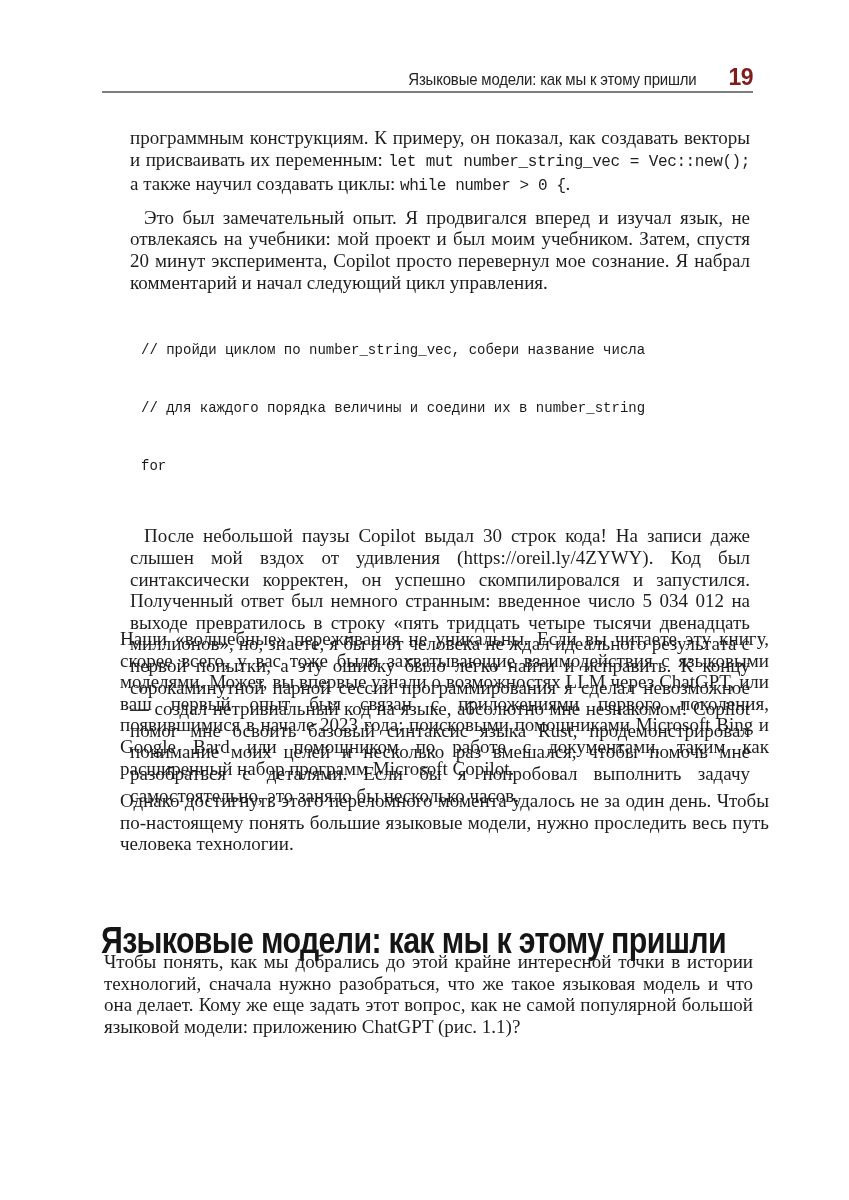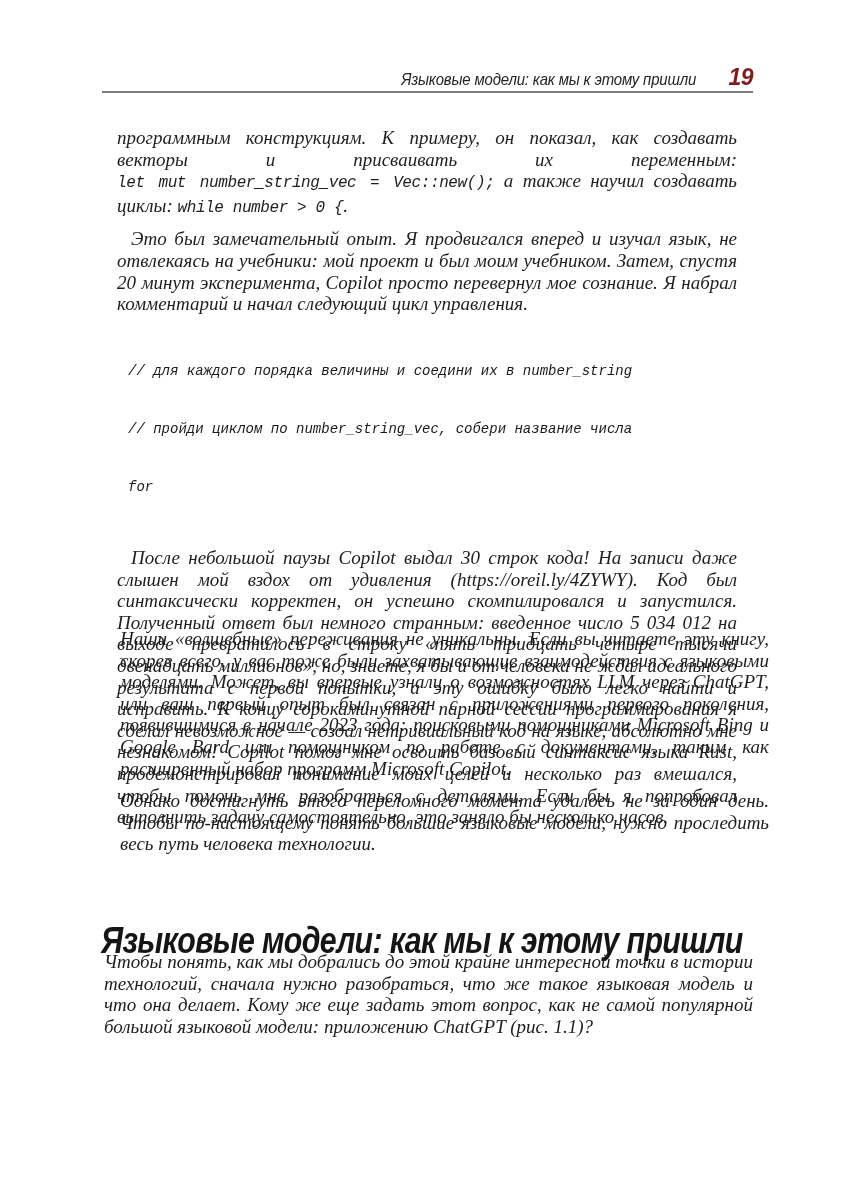--- a/index.html
+++ b/index.html
@@ -3,21 +3,20 @@
 <meta charset="utf-8">
 <style>
   html,body { margin:0; padding:0; background:#ffffff; }
   .page {
     position:relative;
     width:849px; height:1200px;
     background:#ffffff;
     font-family:"Liberation Serif", serif;
     color:#1e1e1e;
     overflow:hidden;
-    font-style:italic;
   }
 
   
   .running-header {
     position:absolute; top:64px; left:104px; width:649px;
     display:flex; justify-content:flex-end; align-items:baseline; gap:32px;
   }
   .running-title {
     font-family:"Liberation Sans", sans-serif;
     font-size:17px; color:#242424;
@@ -30,21 +29,21 @@
     font-weight:700; font-size:23px; color:#7f1d1d;
     letter-spacing:-0.5px;
   }
   .header-rule {
     position:absolute; top:91px; left:102px; width:651px; height:2px;
     background:#7d7d7d;
   }
 
   
   .excerpt {
-    position:absolute; top:127px; left:117px; width:620px;
+    position:absolute; top:127px; left:130px; width:620px;
     font-size:19px; line-height:21.6px;
     text-align:justify; hyphens:auto;
   }
   .excerpt p { margin:0 0 9px 0; }
   .excerpt p.indent { text-indent:14px; }
   .inline-code {
     font-family:"Liberation Mono", monospace;
     font-size:16px; letter-spacing:-0.4px; white-space:nowrap;
   }
   .code-block {
@@ -89,22 +88,22 @@
     <span class="page-number">19</span>
   </div>
   <div class="header-rule"></div>
 
   <div class="excerpt">
     <p><span>программным конструкциям. К примеру, он показал, как создавать векторы и присваивать их переменным: </span><span class="inline-code">let mut number_string_vec = Vec::new();</span><span> а также научил создавать циклы: </span><span class="inline-code">while number &gt; 0 {</span><span>.</span></p>
 
     <p class="indent">Это был замечательный опыт. Я продвигался вперед и изучал язык, не отвлекаясь на учебники: мой проект и был моим учебником. Затем, спустя 20 минут эксперимента, Copilot просто перевернул мое сознание. Я набрал комментарий и начал следующий цикл управления.</p>
 
     <div class="code-block">
+      <div>// пройди циклом по number_string_vec, собери название числа</div>
       <div>// для каждого порядка величины и соедини их в number_string</div>
-      <div>// пройди циклом по number_string_vec, собери название числа</div>
       <div>for</div>
     </div>
 
     <p class="indent">После небольшой паузы Copilot выдал 30 строк кода! На записи даже слышен мой вздох от удивления (https://oreil.ly/4ZYWY). Код был синтаксически корректен, он успешно скомпилировался и запустился. Полученный ответ был немного странным: введенное число 5 034 012 на выходе превратилось в строку «пять тридцать четыре тысячи двенадцать миллионов», но, знаете, я бы и от человека не ждал идеального результата с первой попытки, а эту ошибку было легко найти и исправить. К концу сорокаминутной парной сессии программирования я сделал невозможное — создал нетривиальный код на языке, абсолютно мне незнакомом! Copilot помог мне освоить базовый синтаксис языка Rust, продемонстрировал понимание моих целей и несколько раз вмешался, чтобы помочь мне разобраться с деталями. Если бы я попробовал выполнить задачу самостоятельно, это заняло бы несколько часов.</p>
   </div>
 
   <div class="body-text body-block-1">
     <p>Наши «волшебные» переживания не уникальны. Если вы читаете эту книгу, скорее всего, у вас тоже были захватывающие взаимодействия с языковыми моделями. Может, вы впервые узнали о возможностях LLM через ChatGPT, или ваш первый опыт был связан с приложениями первого поколения, появившимися в начале 2023 года: поисковыми помощниками Microsoft Bing и Google Bard или помощником по работе с документами, таким как расширенный набор программ Microsoft Copilot.</p>
     <p>Однако достигнуть этого переломного момента удалось не за один день. Чтобы по-настоящему понять большие языковые модели, нужно проследить весь путь человека технологии.</p>
   </div>

